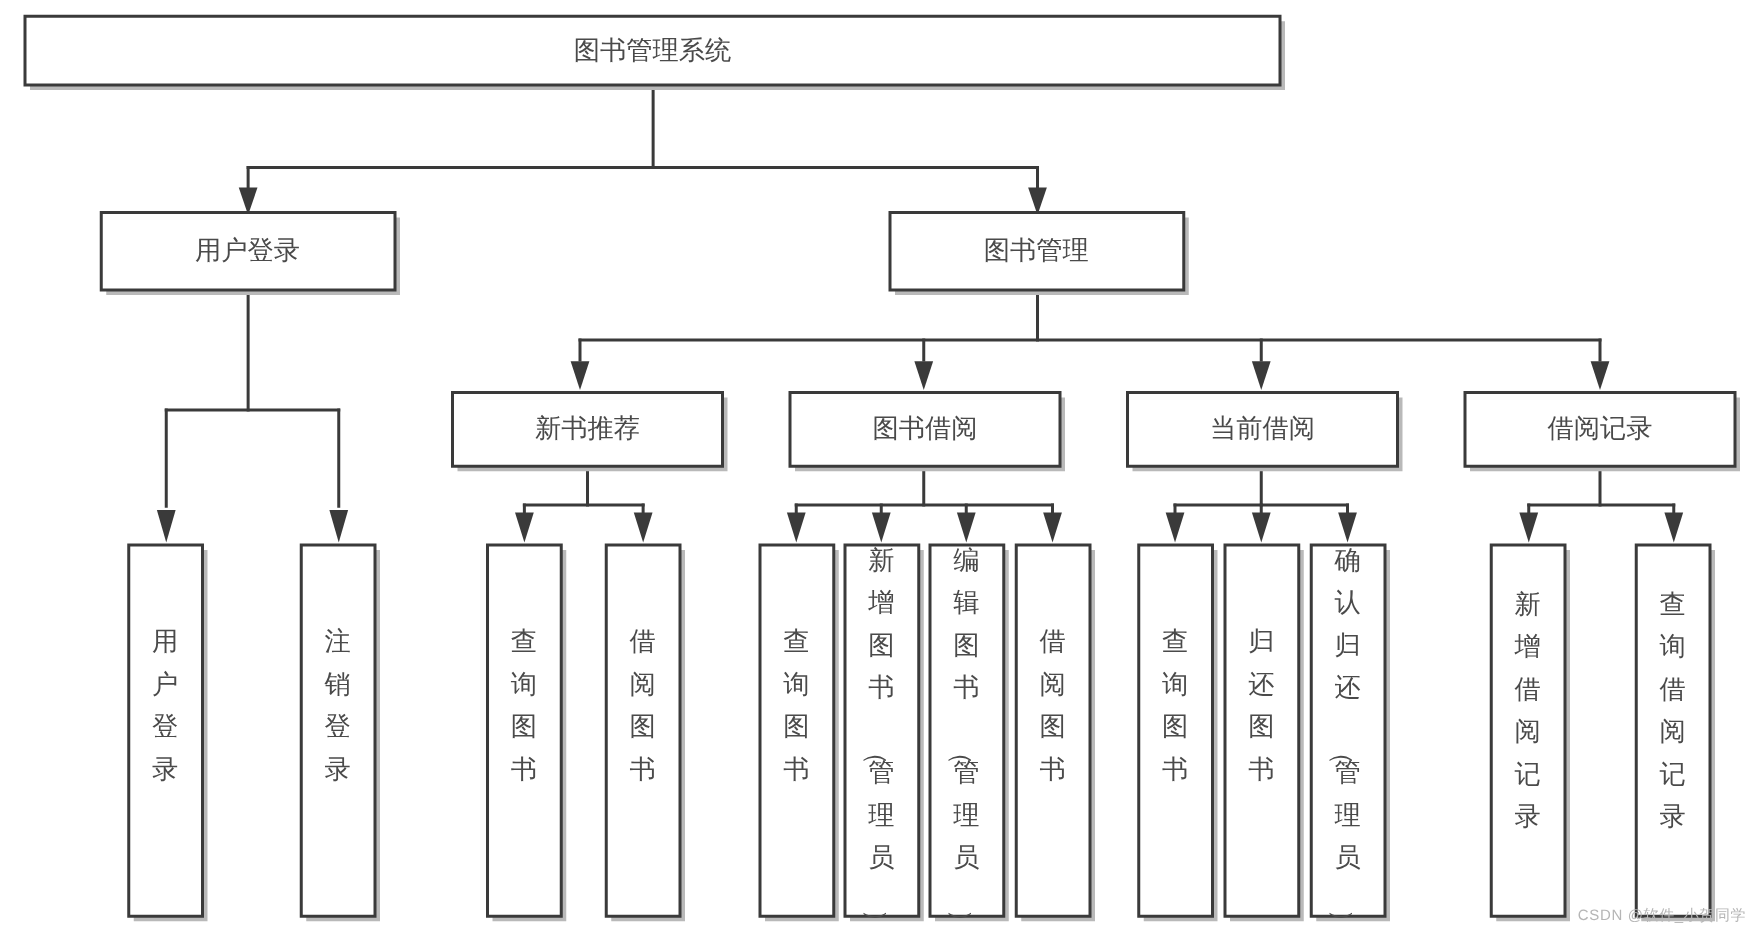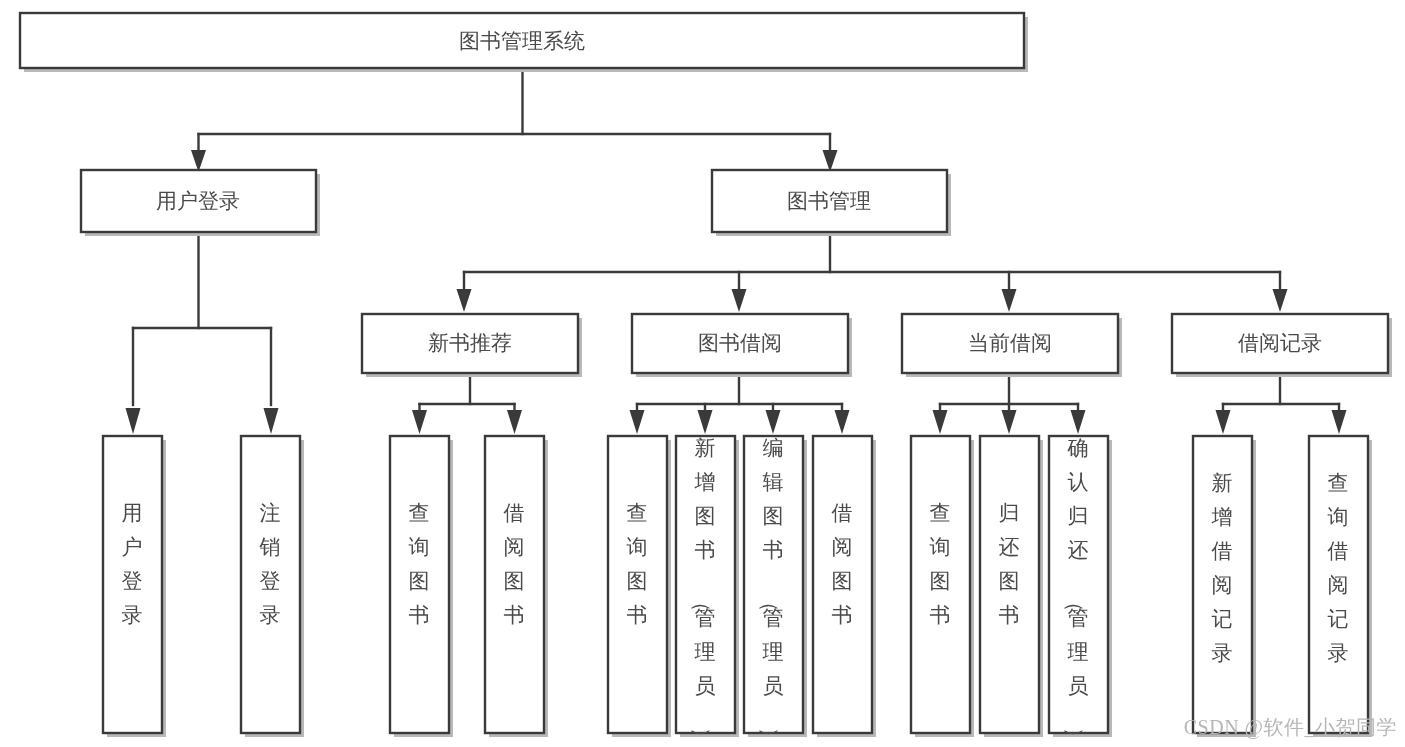--- a/index.html
+++ b/index.html
@@ -50,22 +50,22 @@
     stroke-linecap: square;
   }
   .link-arrow {
     fill: #3a3a3a;
     stroke: none;
   }
   .watermark {
     position: absolute;
     right: 8px;
     bottom: 6px;
-    font-family: Liberation Serif, serif;
-    font-size: 20px;
+    font-family: Liberation Sans, sans-serif;
+    font-size: 12px;
     color: #b6b6b6;
     white-space: nowrap;
     letter-spacing: 0.5px;
   }
 </style>
 </head>
 <body>
 
 <div id="chart-root">
   <svg width="1405" height="747" viewBox="0 0 1405 747" xmlns="http://www.w3.org/2000/svg">

